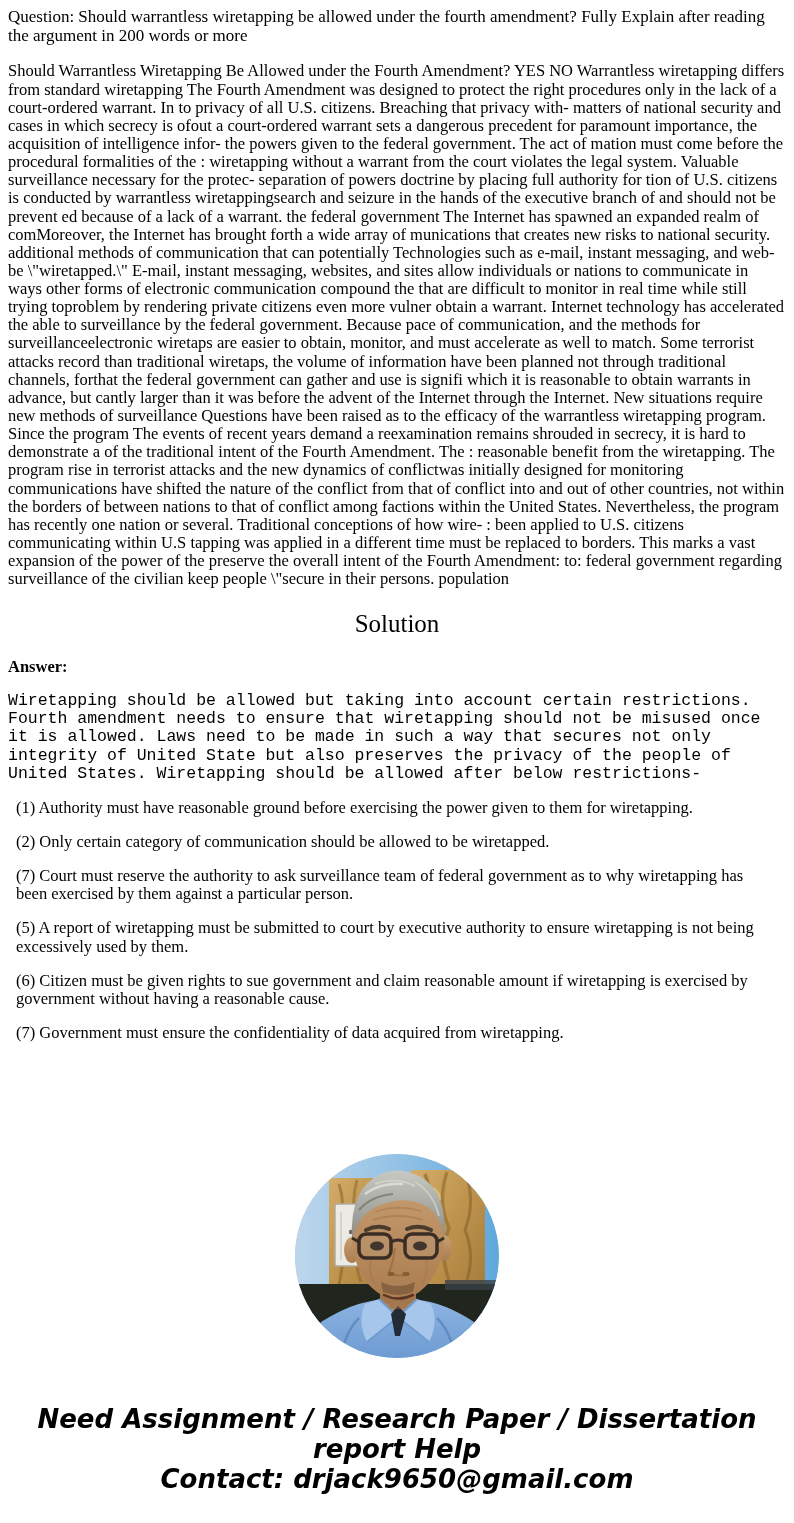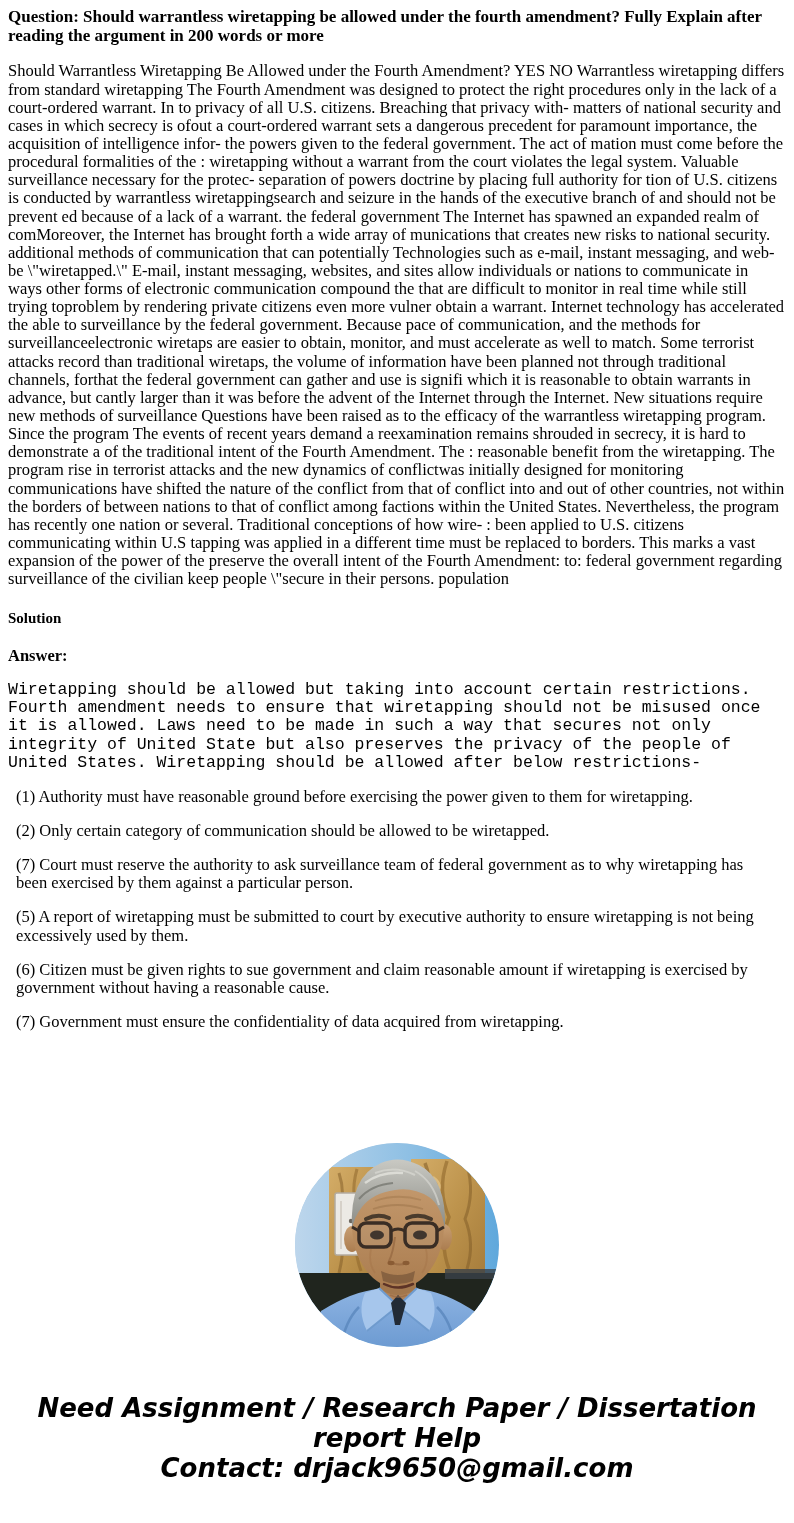--- a/index.html
+++ b/index.html
@@ -13,31 +13,32 @@
     margin: 0 auto;
     box-sizing: border-box;
     padding: 8px 8px 28px 8px;
     background: #ffffff;
     color: #000000;
     font-family: "Liberation Serif", serif;
     font-size: 16.5px;
     line-height: 1.1;
   }
   .question-title {
-    font-weight: bold;
+    font-weight: normal;
     font-size: 17px;
     margin: 0 0 17px 0;
   }
   .argument {
     margin: 0 0 20px 0;
   }
   .solution-heading {
-    font-weight: bold;
-    font-size: 15px;
+    font-weight: normal;
+    font-size: 25px;
     margin: 22px 0 20px 0;
+    text-align: center;
   }
   .answer-label {
     margin: 20px 0 16px 0;
     font-weight: bold;
   }
   .answer-intro {
     margin: 16px 0;
     font-family: Liberation Mono, monospace;
   }
   .restriction {

